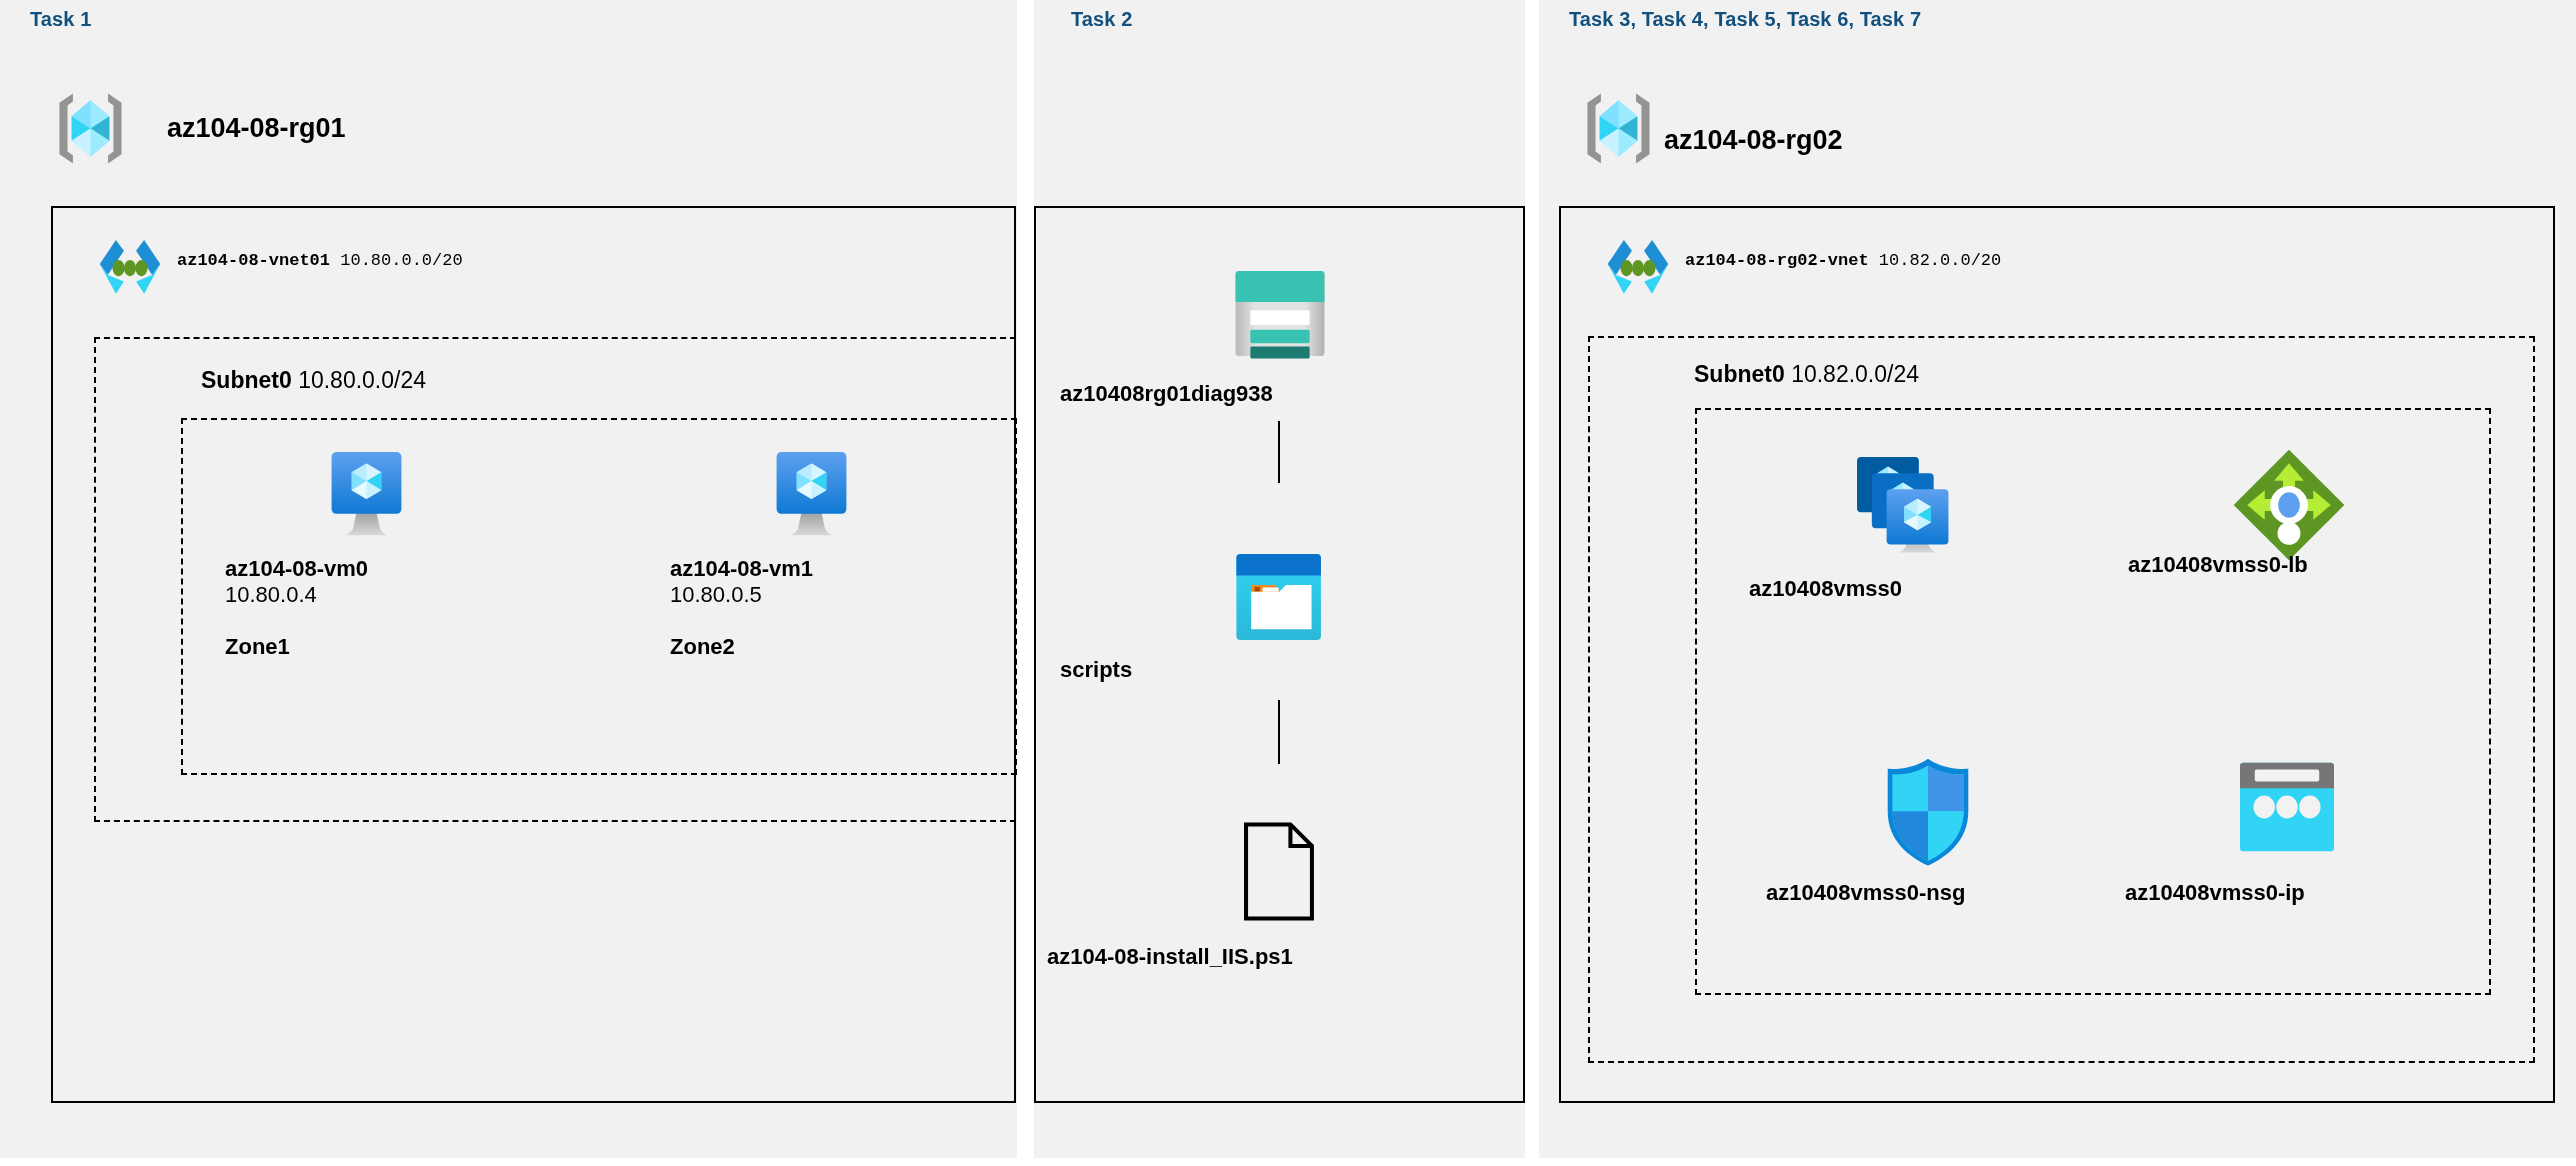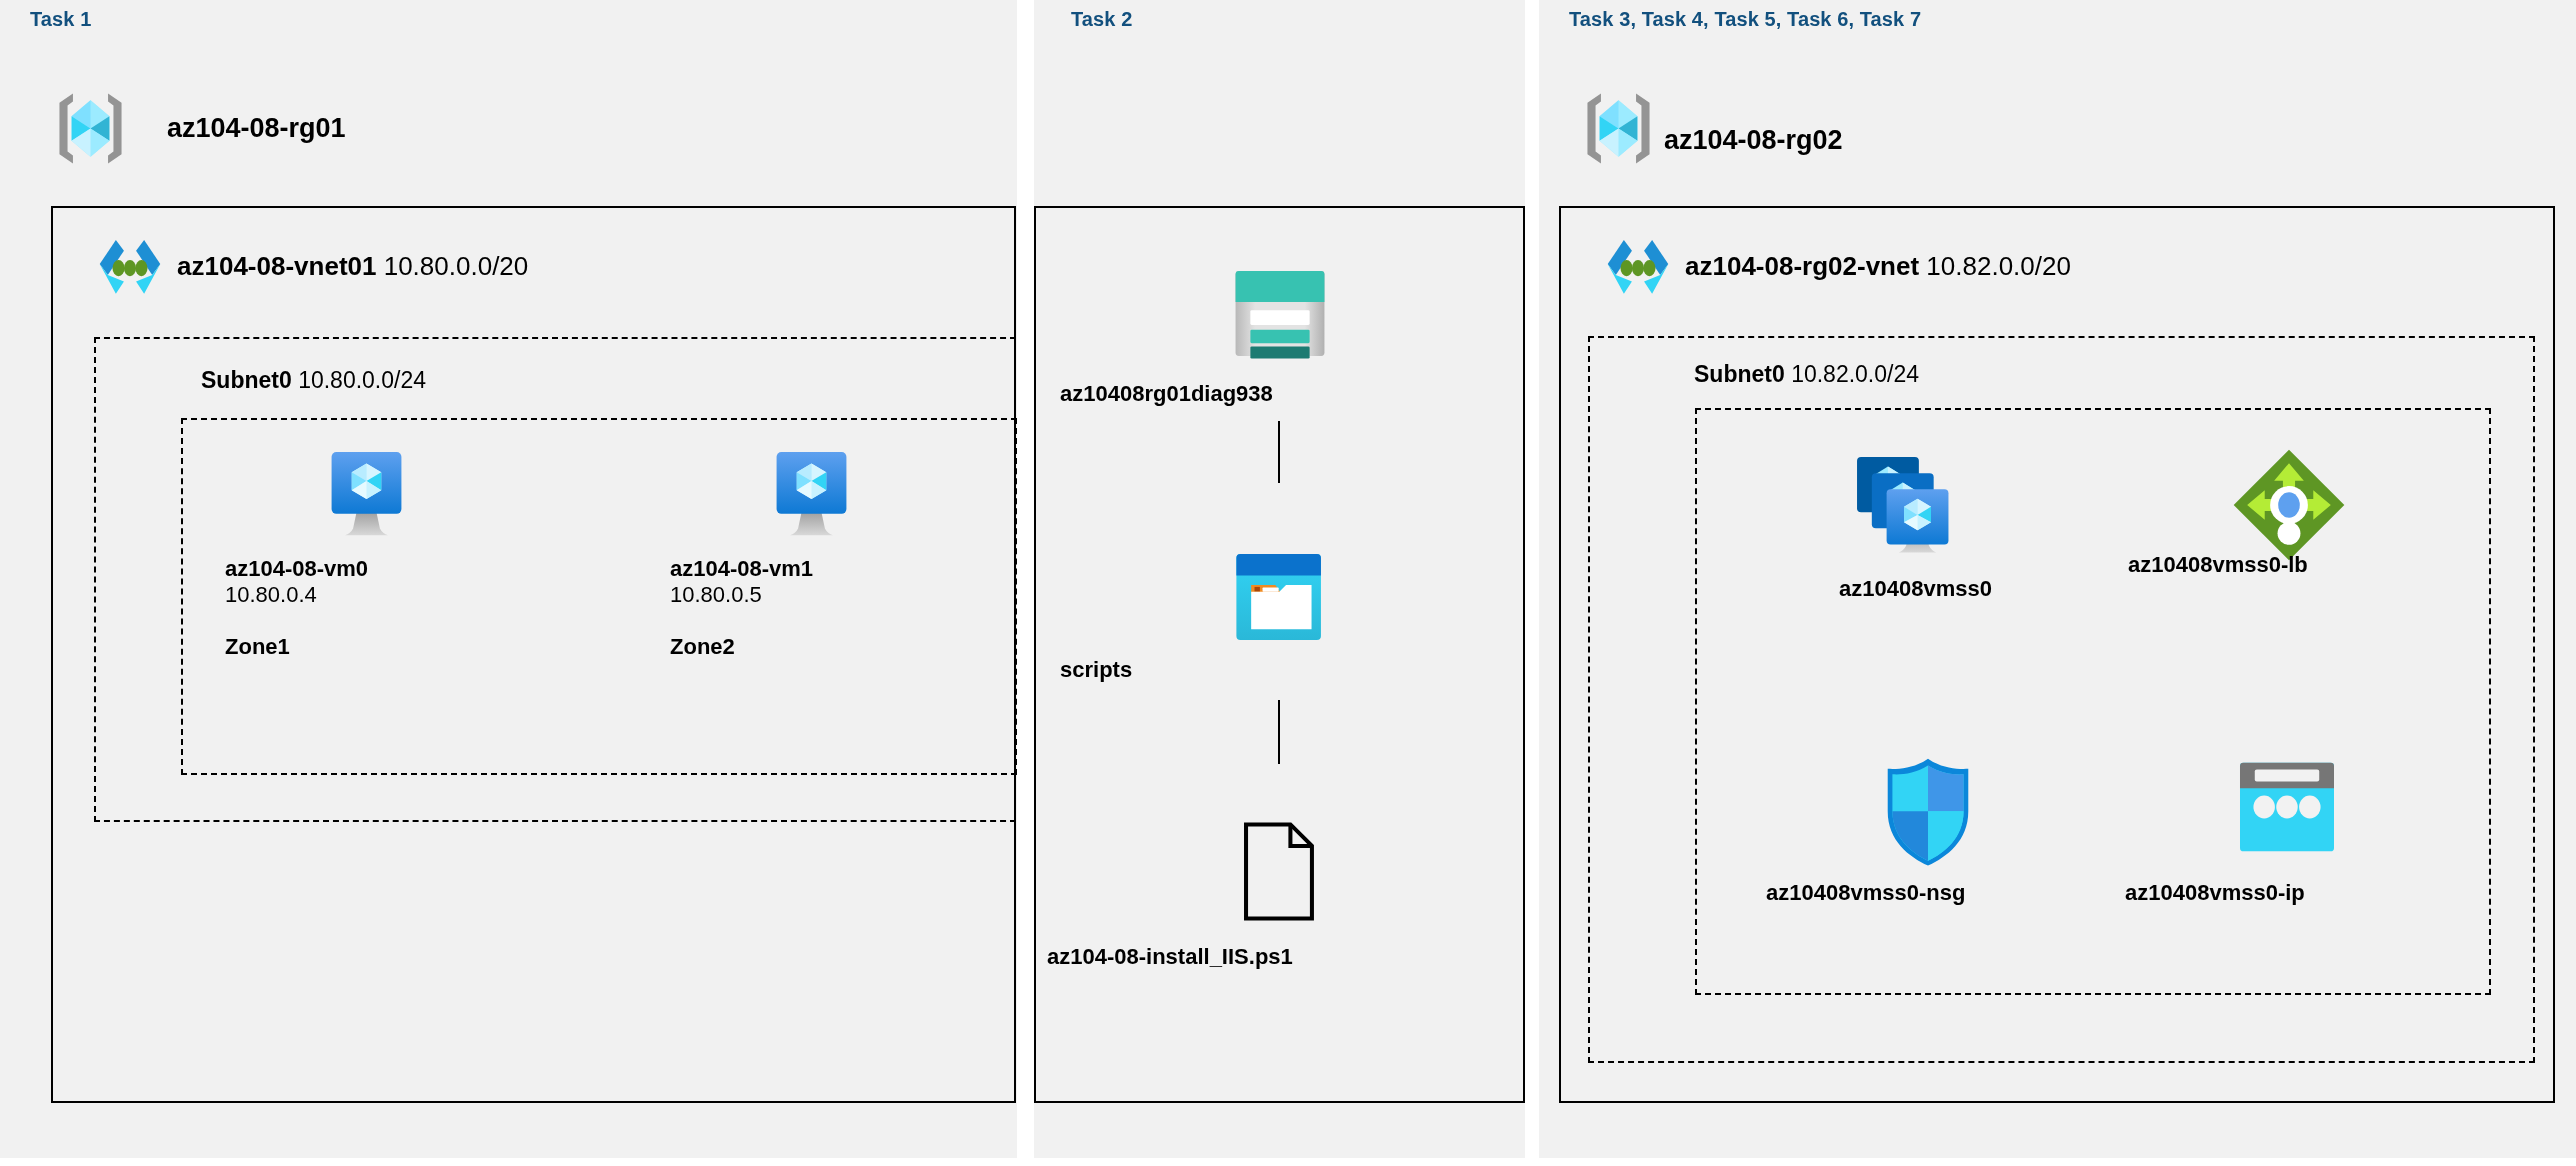--- a/index.html
+++ b/index.html
@@ -12,21 +12,21 @@
   .task-title{
     position:absolute;color:#12507e;font-weight:bold;font-size:20px;
     letter-spacing:0.1px;white-space:nowrap;
   }
   .solid-box{position:absolute;border:2.7px solid #000000;box-sizing:border-box;}
   .dashed-box{position:absolute;border:2.7px dashed #000000;box-sizing:border-box;}
   .lbl{position:absolute;white-space:nowrap;color:#000000;}
   .lbl b{font-weight:bold;}
   .lbl .cidr{font-weight:normal;}
   .rg-name{font-size:27px;font-weight:bold;text-align:right;}
-  .vnet-name{font-size:26px;}
+  .vnet-name{font-size:17px;font-family:Liberation Mono, monospace;}
   .subnet-name{font-size:23px;}
   .node{position:absolute;text-align:left;}
   .node .nm{font-size:22px;font-weight:bold;color:#000;white-space:nowrap;line-height:1.15;}
   .node .ip{font-size:22px;font-weight:normal;color:#000;white-space:nowrap;line-height:1.3;}
   .node .zone{font-size:22px;font-weight:bold;color:#000;white-space:nowrap;}
   .icon-wrap{position:absolute;}
   .connector{position:absolute;background:#000;width:2px;}
   svg{display:block;overflow:visible;}
 </style>
 </head>
@@ -269,21 +269,21 @@
     <rect x="50" y="54" width="92" height="82" rx="6" fill="url(#vmssFront)"></rect>
     <path d="M96 68 L116 80 L116 103 L96 115 L76 103 L76 80 Z" fill="#c8f2ff"></path>
     <path d="M96 68 L116 80 L96 92 Z" fill="#d6f5ff"></path>
     <path d="M96 68 L76 80 L96 92 Z" fill="#b8ecff"></path>
     <path d="M116 80 L116 103 L96 92 Z" fill="#32d4f5"></path>
     <path d="M76 80 L76 103 L96 92 Z" fill="#7fe0ff"></path>
     <path d="M96 92 L116 103 L96 115 Z" fill="#c8f2ff"></path>
     <path d="M96 92 L76 103 L96 115 Z" fill="#e6faff"></path>
   </svg>
 </div>
-<div class="node" style="left:1839px;top:576px;width:324px;">
+<div class="node" style="left:1749px;top:576px;width:324px;">
   <div class="nm">az10408vmss0</div>
 </div>
 
 <div class="icon-wrap" style="left:2231px;top:447px;width:116px;height:116px;">
   <svg width="116" height="116" viewBox="0 0 172 172">
     <path d="M86 4 L168 86 L86 168 L4 86 Z" fill="#5e9624"></path>
 
     <path d="M86 24 L108 50 L95 50 L95 78 L77 78 L77 50 L64 50 Z" fill="#b4ec36"></path>
     <path d="M24 86 L50 64 L50 77 L78 77 L78 95 L50 95 L50 108 Z" fill="#b4ec36"></path>
     <path d="M148 86 L122 108 L122 95 L94 95 L94 77 L122 77 L122 64 Z" fill="#b4ec36"></path>

